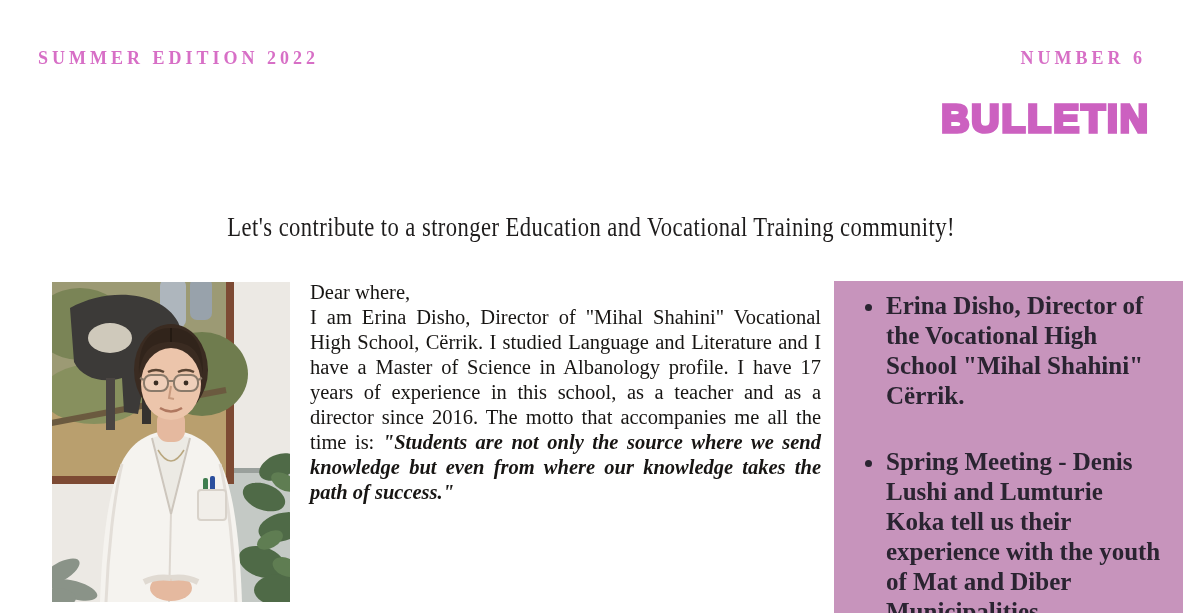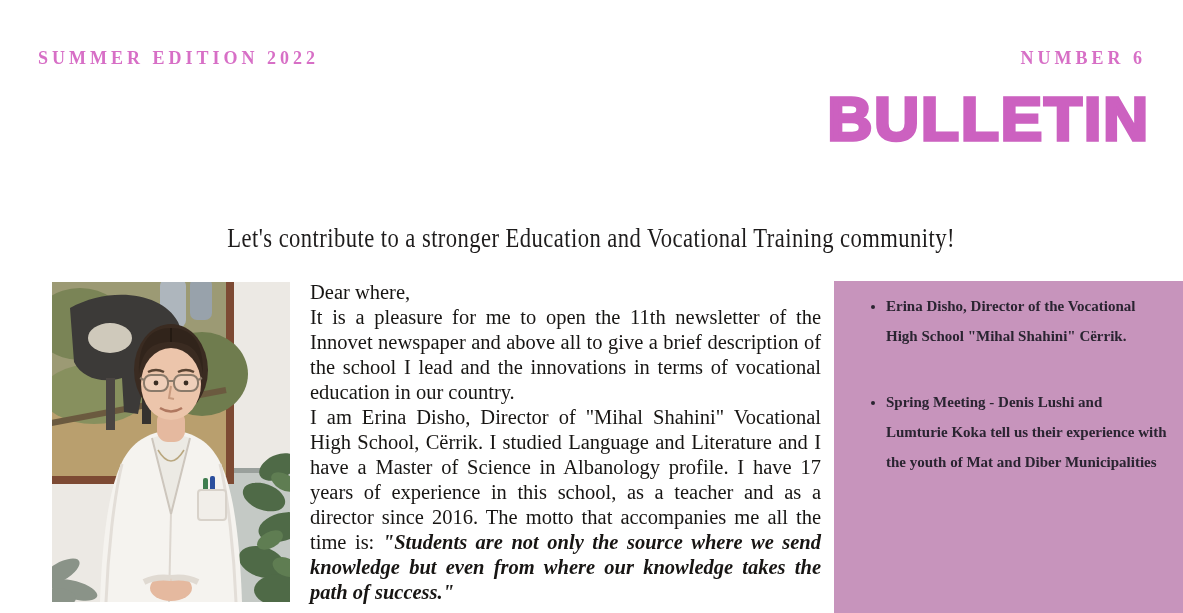--- a/index.html
+++ b/index.html
@@ -9,24 +9,24 @@
   }
   .masthead-label{
     position:absolute;top:48px;font-family:"Liberation Serif",serif;
     font-weight:bold;font-size:18px;letter-spacing:4px;color:#d76fc6;
   }
   .edition{left:38px;}
   .number{right:37px;}
   .bulletin-title{
     position:absolute;top:90px;right:33px;text-align:center;
     font-family:"Liberation Sans",sans-serif;font-weight:bold;
-    font-size:62px;line-height:57px;color:#cc61c0;
+    font-size:39px;line-height:57px;color:#cc61c0;
     -webkit-text-stroke:3.5px #cc61c0;letter-spacing:2px;white-space:nowrap;margin-left:20px;
   }
-  .tagline-wrap{position:absolute;top:222px;left:0;width:1183px;text-align:center;}
+  .tagline-wrap{position:absolute;top:211px;left:0;width:1183px;text-align:center;}
   .tagline{
     display:inline-block;font-size:26px;color:#1e1c1c;letter-spacing:0.5px;
     transform:scale(0.87,1.08);transform-origin:center top;white-space:nowrap;
   }
   .photo{
     position:absolute;left:52px;top:282px;width:238px;height:320px;
     background:#ece9e4;overflow:hidden;
   }
   .photo svg{display:block;width:100%;height:100%;}
   .article{
@@ -35,21 +35,21 @@
   }
   .article p{margin:0;}
   .motto{font-weight:bold;font-style:italic;}
   .sidebar{
     position:absolute;left:834px;top:281px;width:349px;height:332px;
     background:#c794bc;box-sizing:border-box;padding:7px 16px 0 14px;
     color:#2a2431;font-weight:bold;
   }
   .sidebar-heading{font-size:21px;line-height:27px;margin:0;}
   .sidebar-list{margin:3px 0 0 0;padding-left:38px;list-style:disc;}
-  .sidebar-list li{font-size:15px;line-height:30px;}
+  .sidebar-list li{font-size:25px;line-height:30px;}
   .sidebar-list li:not(:last-child){margin-bottom:36px;}
 </style>
 </head>
 <body>
 
 <div class="page">
 
   <div class="masthead-label edition">SUMMER EDITION 2022</div>
 
   <div class="masthead-label number">NUMBER 6</div>
@@ -139,21 +139,20 @@
       <rect x="158" y="194" width="5" height="18" rx="2" fill="#2b4f9e"></rect>
       <rect x="146" y="208" width="28" height="30" rx="3" fill="#f1eee9" stroke="#d8d2ca" stroke-width="2"></rect>
 
       <ellipse cx="119" cy="306" rx="21" ry="13" fill="#e5b99f"></ellipse>
       <path d="M92,300 Q104,294 119,296 M146,300 Q134,294 119,296" stroke="#e0dad2" stroke-width="6" fill="none"></path>
     </svg>
   </div>
 
   <div class="article">
     <p>Dear where,</p>
-    <p>It is a pleasure for me to open the 11th newsletter of the Innovet newspaper and above all to give a brief description of the school I lead and the innovations in terms of vocational education in our country.</p>
     <p><span>I am Erina Disho, Director of "Mihal Shahini" Vocational High School, Cërrik. I studied Language and Literature and I have a Master of Science in Albanology profile. I have 17 years of experience in this school, as a teacher and as a director since 2016. The motto that accompanies me all the time is: </span><span class="motto">"Students are not only the source where we send knowledge but even from where our knowledge takes the path of success."</span></p>
   </div>
 
   <div class="sidebar">
     <ul class="sidebar-list">
       <li>Erina Disho, Director of the Vocational High School "Mihal Shahini" Cërrik.</li>
       <li>Spring Meeting - Denis Lushi and Lumturie Koka tell us their experience with the youth of Mat and Diber Municipalities</li>
     </ul>
   </div>
 

